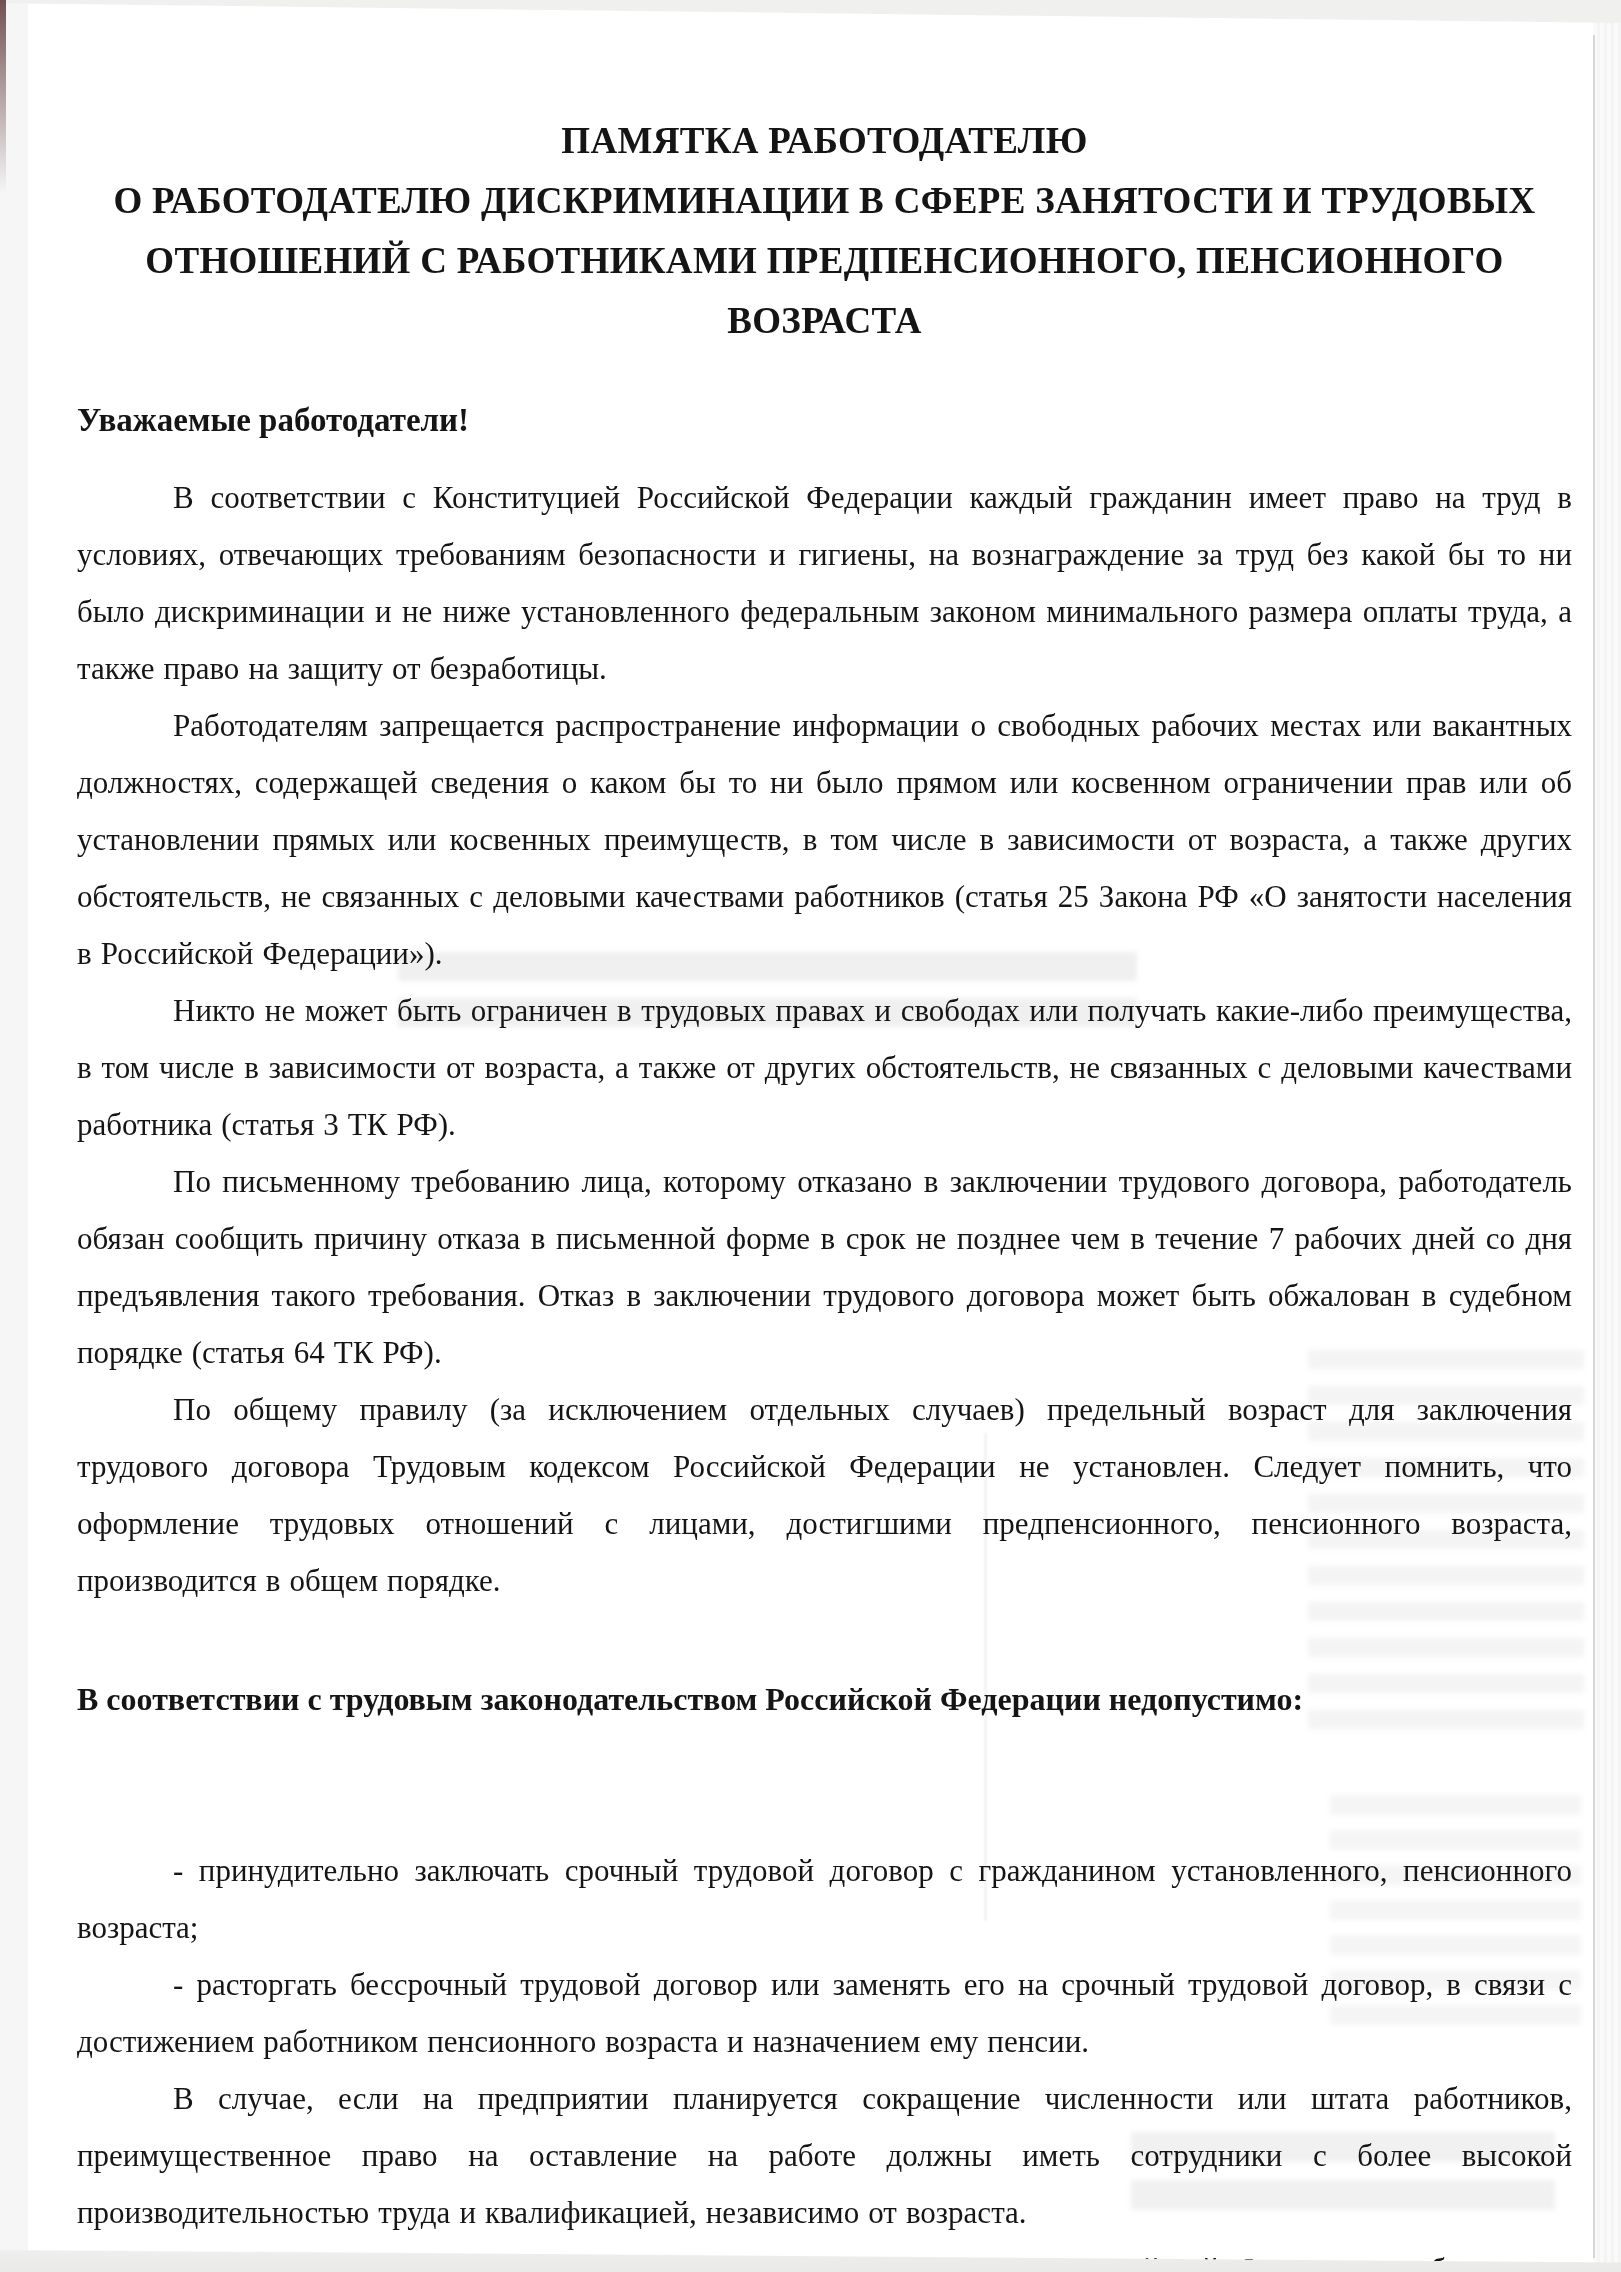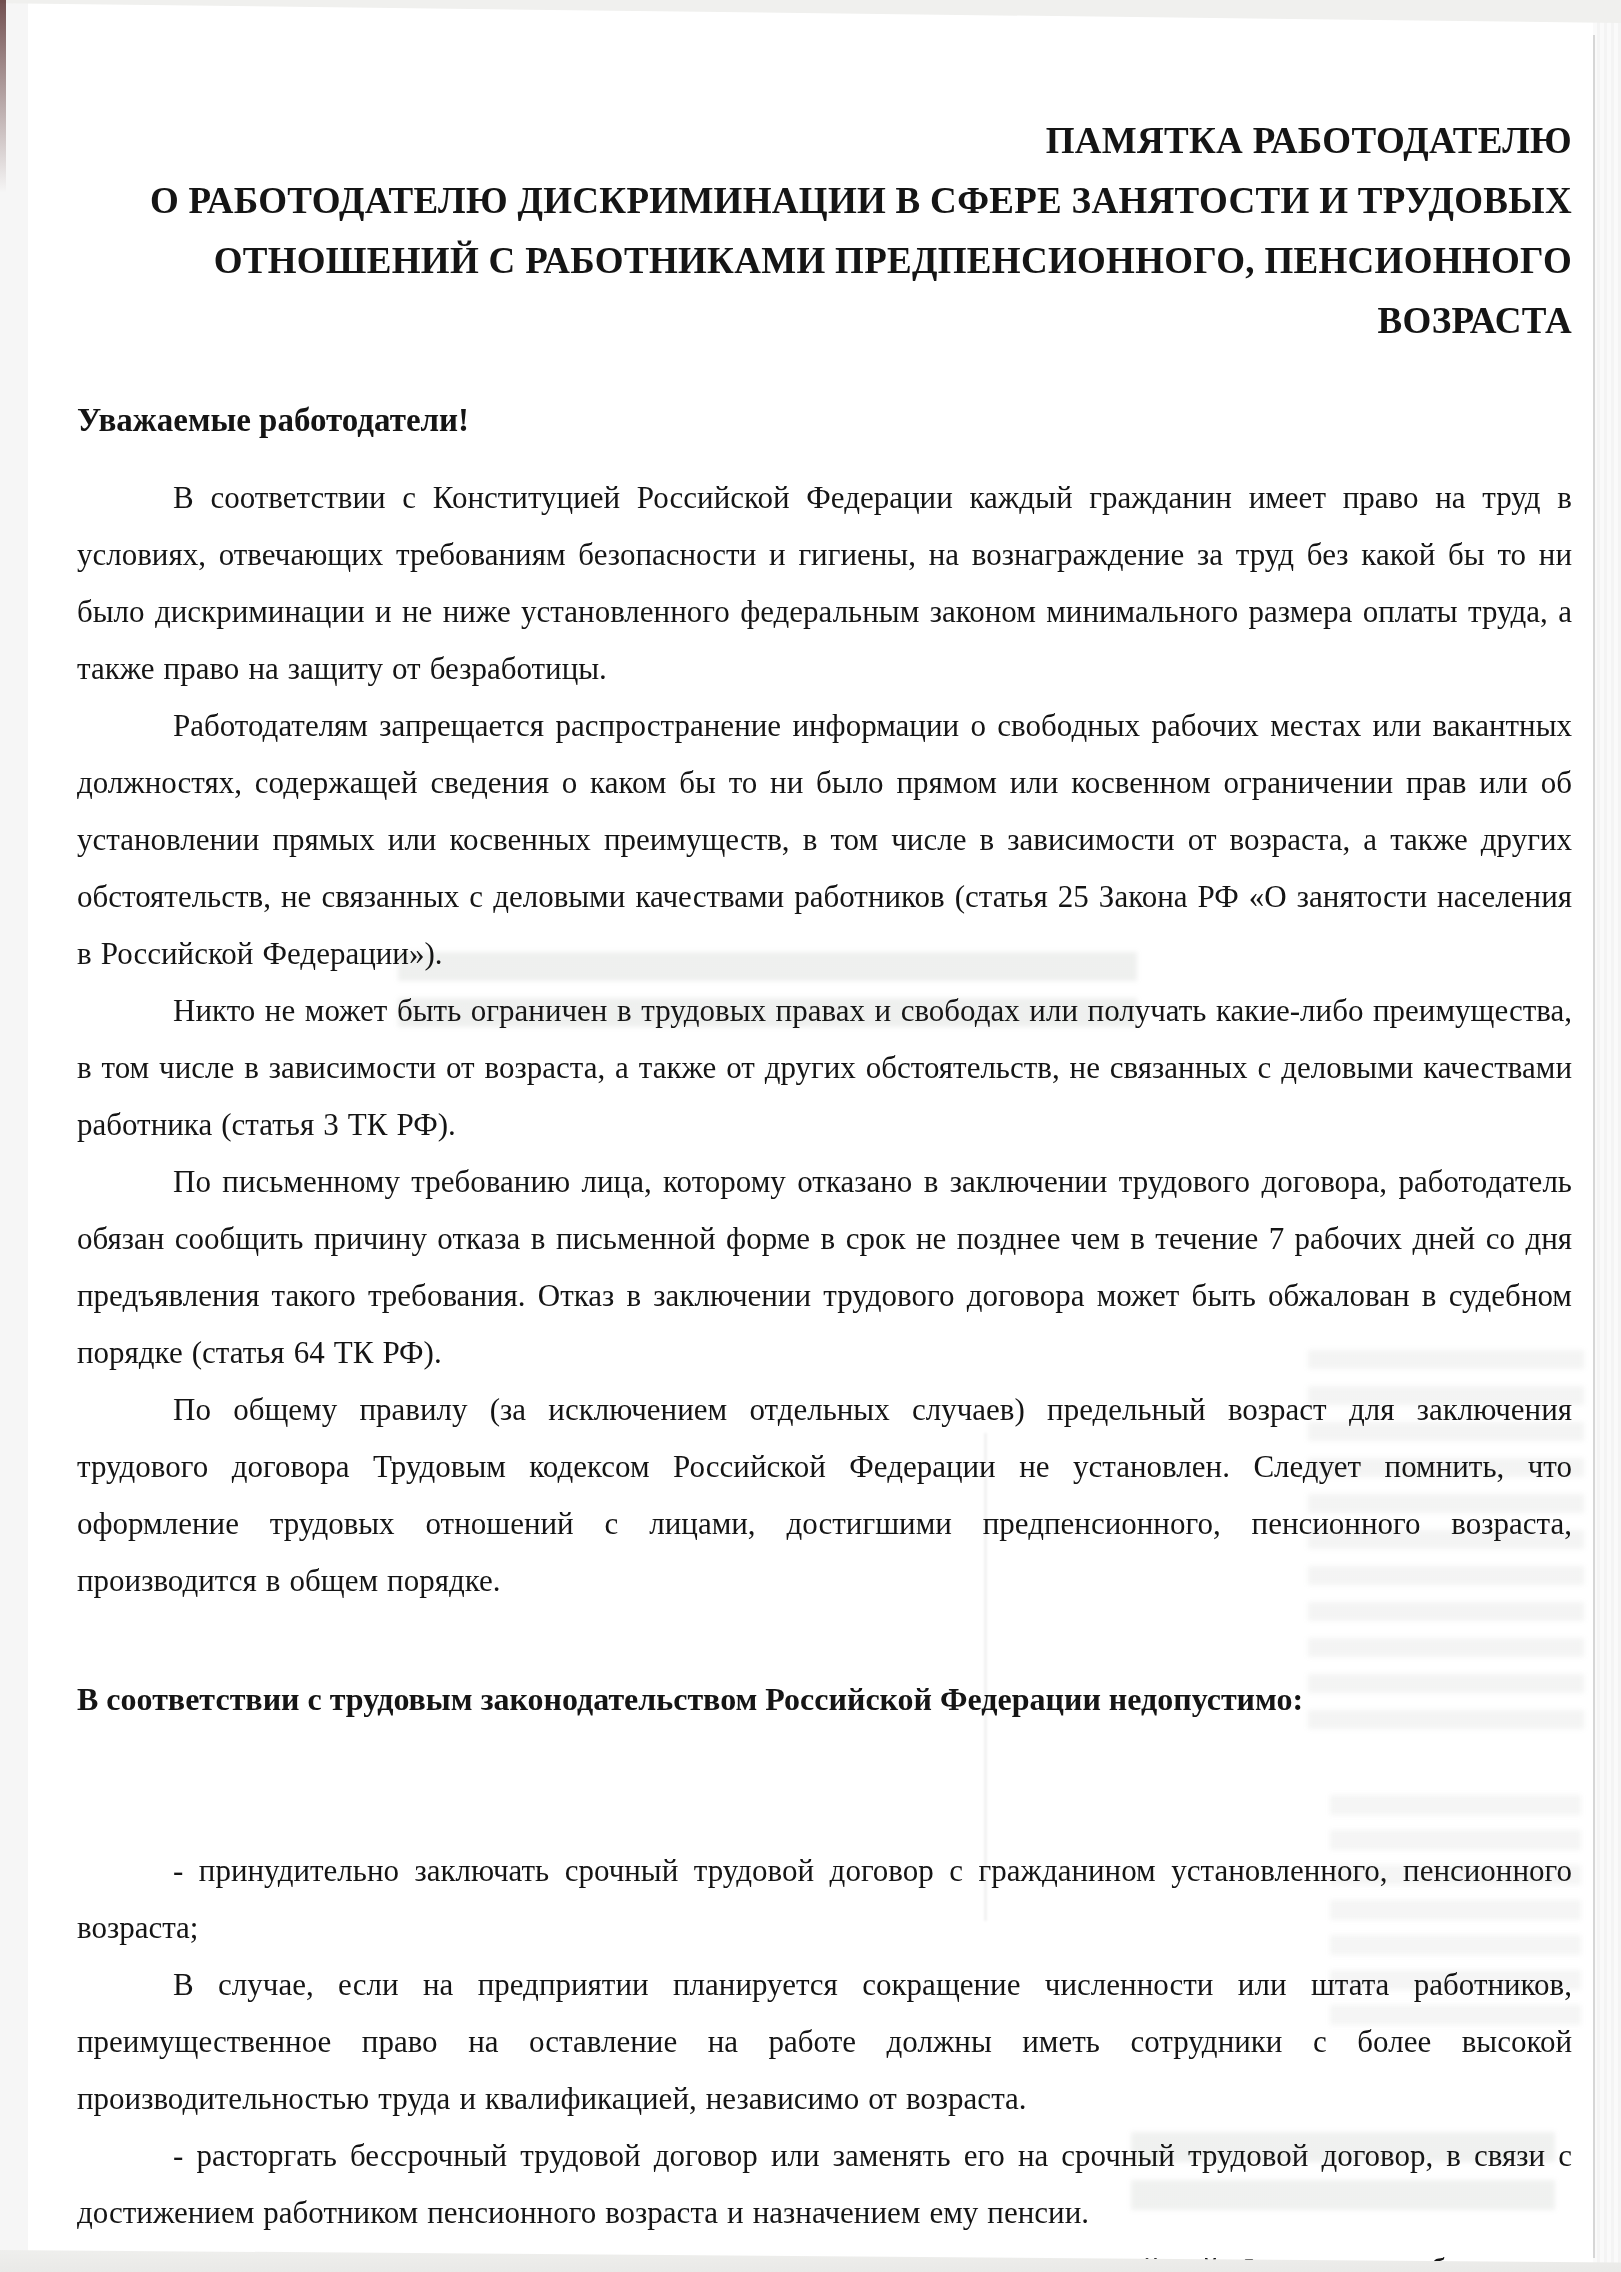--- a/index.html
+++ b/index.html
@@ -60,21 +60,21 @@
   .ghost-c{top:1780px;right:40px;width:251px;height:257px;
     background:repeating-linear-gradient(180deg,transparent 0 15.4px,rgba(110,115,110,.07) 15.4px 35px);}
   .ghost-d{top:2114px;left:1131px;width:424px;height:103px;
     background:repeating-linear-gradient(180deg,transparent 0 18px,rgba(105,118,105,.10) 18px 48px);}
   
   .doc{
     position:relative;z-index:3;
     padding:111px 49px 0 77px;
   }
   .title{
-    text-align:right;font-weight:bold;
+    text-align:center;font-weight:bold;
     font-size:37px;line-height:60px;
     letter-spacing:0.3px;
     margin:0 0 0 0;
   }
   .salutation{
     text-align:left;font-weight:bold;
     font-size:33px;line-height:39px;
     margin:50px 0 29px 0;
   }
   p.body{
@@ -120,20 +120,20 @@
 
     <p class="body">В соответствии с Конституцией Российской Федерации каждый гражданин имеет право на труд в условиях, отвечающих требованиям безопасности и гигиены, на вознаграждение за труд без какой бы то ни было дискриминации и не ниже установленного федеральным законом минимального размера оплаты труда, а также право на защиту от безработицы.</p>
     <p class="body">Работодателям запрещается распространение информации о свободных рабочих местах или вакантных должностях, содержащей сведения о каком бы то ни было прямом или косвенном ограничении прав или об установлении прямых или косвенных преимуществ, в том числе в зависимости от возраста, а также других обстоятельств, не связанных с деловыми качествами работников (статья 25 Закона РФ  «О занятости населения в Российской Федерации»).</p>
     <p class="body">Никто не может быть ограничен в трудовых правах и свободах или получать какие-либо преимущества, в том числе в зависимости от возраста, а также от других обстоятельств, не связанных с деловыми качествами работника (статья 3 ТК РФ).</p>
     <p class="body">По письменному требованию лица, которому отказано в заключении трудового договора, работодатель обязан сообщить причину отказа в письменной форме в срок не позднее чем в течение 7 рабочих дней со дня предъявления такого требования. Отказ в заключении трудового договора может быть обжалован в судебном порядке (статья 64 ТК РФ).</p>
     <p class="body">По общему правилу (за исключением отдельных случаев) предельный возраст для заключения трудового договора Трудовым кодексом Российской Федерации не установлен. Следует помнить, что оформление трудовых отношений с лицами, достигшими предпенсионного, пенсионного возраста, производится в общем порядке.</p>
 
     <div class="sect-heading gap-after-undesirable">В соответствии с трудовым законодательством Российской Федерации недопустимо:</div>
 
     <p class="body">- принудительно заключать срочный трудовой договор с гражданином установленного, пенсионного возраста;</p>
+    <p class="body">- расторгать бессрочный трудовой договор или заменять его на срочный трудовой договор, в связи с достижением работником пенсионного возраста и назначением ему пенсии.</p>
+
     <p class="body">В случае, если на предприятии планируется сокращение численности или штата работников, преимущественное право на оставление на работе должны иметь сотрудники с более высокой производительностью труда и квалификацией, независимо от возраста.</p>
-
-    <p class="body">- расторгать бессрочный трудовой договор или заменять его на срочный трудовой договор, в связи с достижением работником пенсионного возраста и назначением ему пенсии.</p>
     <p class="body">Следует помнить, что согласно статье 128 Трудового кодекса Российской Федерации работающим пенсионерам по их просьбе может быть предоставлен отпуск без сохранения заработной платы продолжительностью до 14 календарных дней в году.</p>
 
   </div>
 </div>
 
 
 </body></html>

